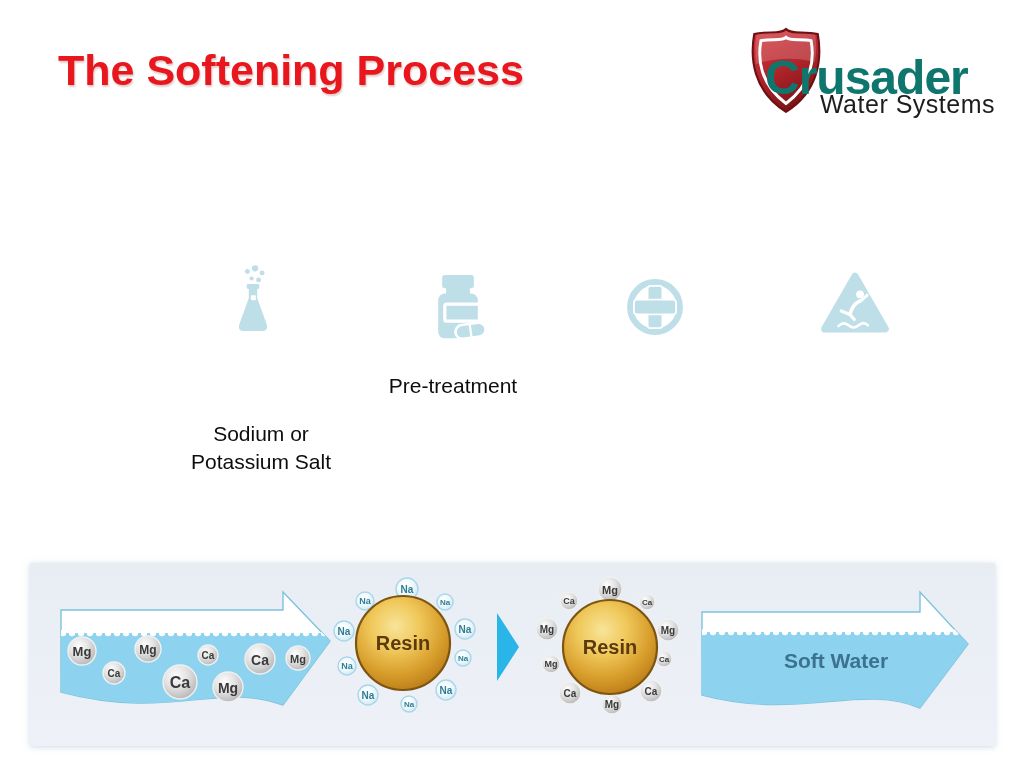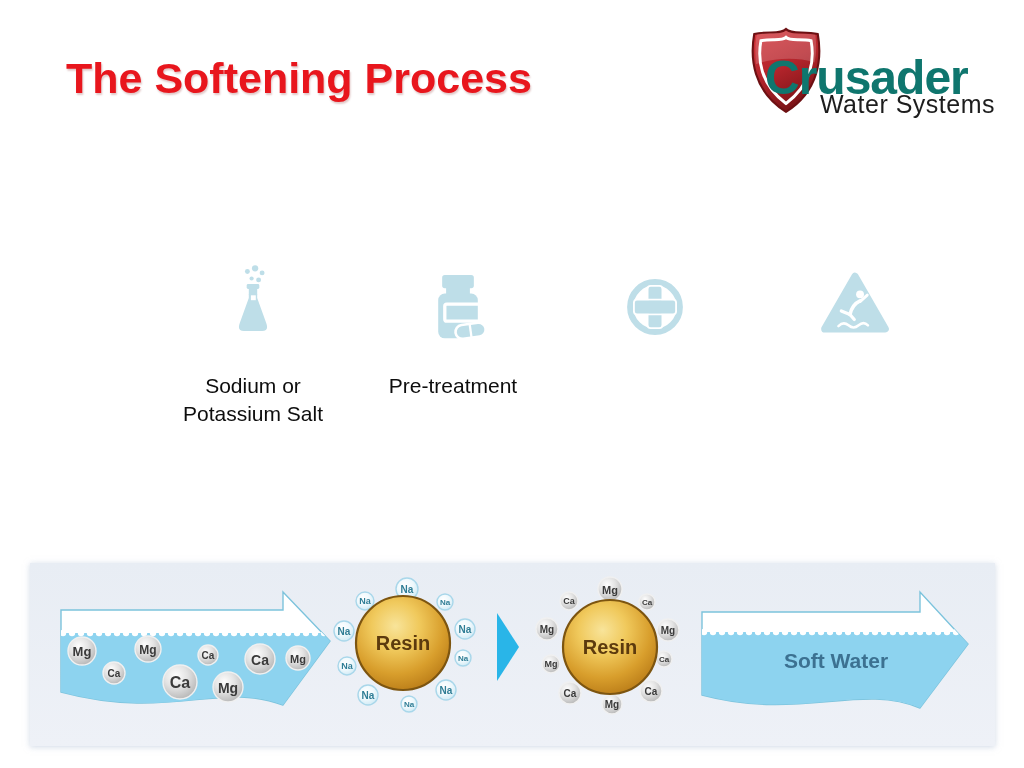--- a/index.html
+++ b/index.html
@@ -9,42 +9,42 @@
     --panel-bg:#e8edf4;
     --accent:#29b5e8;
   }
   *{box-sizing:border-box;}
   body{margin:0;background:#ffffff;}
   .slide{
     position:relative;width:1024px;height:768px;background:#ffffff;
     overflow:hidden;font-family:"Liberation Sans",sans-serif;
   }
   .title{
-    position:absolute;left:50px;top:38px;margin:16px;
+    position:absolute;left:50px;top:38px;margin:8px;
     font-size:43px;font-weight:bold;color:var(--title-color);
     letter-spacing:0px;text-shadow:1px 2px 2px rgba(120,0,0,0.22);
   }
   
   .logo{position:absolute;left:735px;top:20px;width:272px;height:100px;}
   .logo-shield{position:absolute;left:8px;top:4px;}
   .logo-brand{
     position:absolute;left:30px;top:34px;font-size:48px;font-weight:bold;
     color:#0f766e;letter-spacing:-1px;line-height:1;
   }
   .logo-tagline{
     position:absolute;right:12px;top:72px;font-size:25px;color:#1d1d1d;
     letter-spacing:0.5px;line-height:1;
   }
   
   .step-icon{position:absolute;}
   .step-label{
     position:absolute;top:372px;text-align:center;font-size:21px;color:#0d0d0d;
     line-height:1.32;white-space:pre-line;
   }
-  .lbl-1{left:138px;width:230px;}
+  .lbl-1{left:146px;width:230px;margin-top:48px;}
   .lbl-2{left:343px;width:220px;}
   .lbl-3{left:543px;width:220px;}
   .lbl-4{left:734px;width:160px;}
   
   .diagram-panel{
     position:absolute;left:30px;top:563px;width:965px;height:183px;
     background:linear-gradient(180deg,var(--panel-bg),#eef1f7);
     box-shadow:0 1px 6px rgba(170,185,210,0.55);
   }
   .diagram-panel svg{display:block;}

